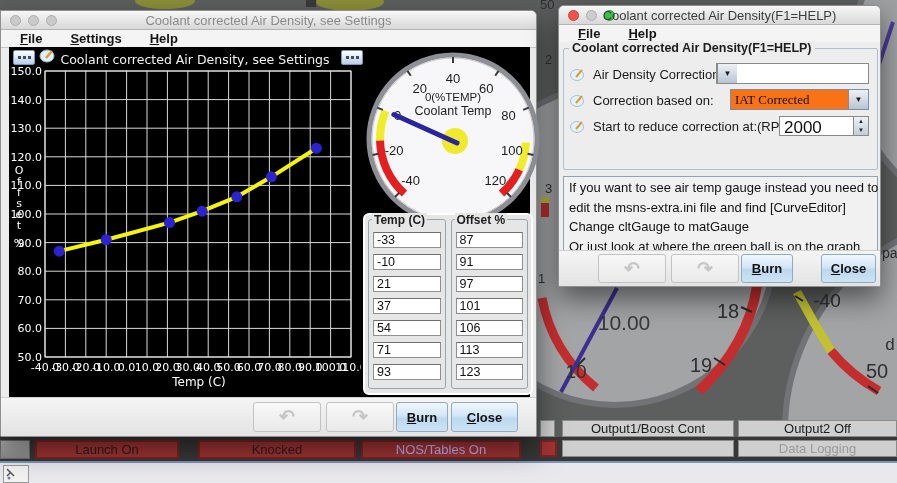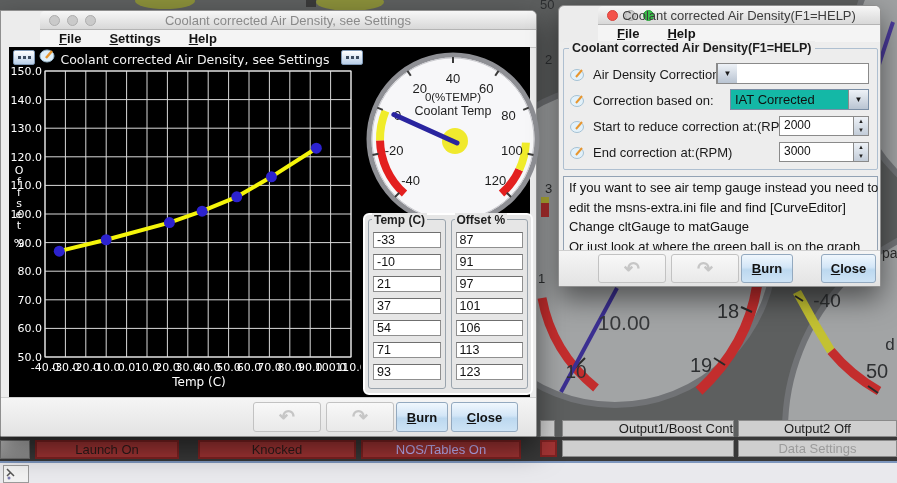--- a/index.html
+++ b/index.html
@@ -19,21 +19,21 @@
   .chip.red { background:#a23434; border:2px solid #802222; color:#2d1b1b; height:19px; line-height:15px; }
   .chip.red.litetext { color:#c4b5fd; }
   .chip.gray { background:linear-gradient(#b5b5b5,#8d8d8d); border:1px solid #6f6f6f; height:19px; }
   .chip.btn2 { background:#cfcfcf; border:1px solid #8a8a8a; color:#1c1c1c; height:17px; line-height:15px; }
   .chip.btn2.disabled { color:#9b9b9b; }
   .chip.redfrag { background:#a23434; border:2px solid #802222; height:17px; }
   .bottom-bar { position:absolute; left:0; right:0; top:461px; height:22px; background:#e9e9ed; border-top:2px solid #7d96bd; z-index:2; }
   .bottom-bar .tray-icon { position:absolute; left:3px; top:2px; width:26px; height:18px; background:#f2f2f2; border:1px solid #9a9a9a; }
 
   
-  .window { position:absolute; background:#ececec; border:1px solid #8f8f8f; border-radius:6px 6px 2px 2px; box-shadow:0 12px 28px rgba(0,0,0,.5);padding-left:39px; }
+  .window { position:absolute; background:#ececec; border:1px solid #8f8f8f; border-radius:6px 6px 2px 2px; box-shadow:0 12px 28px rgba(0,0,0,.5); }
   .titlebar { position:relative; height:19px; background:linear-gradient(#f7f7f7,#d8d8d8); border-bottom:1px solid #b4b4b4; border-radius:5px 5px 0 0; }
   .lights { position:absolute; left:9px; top:4px; display:flex; gap:7px; }
   .light { width:11px; height:11px; border-radius:50%; }
   .light.inactive { background:#cacaca; border:1px solid #aeaeae; }
   .light.red   { background:#f4534b; border:1px solid #d8443c; }
   .light.gray  { background:#cdcdcd; border:1px solid #aeaeae; }
   .light.green { background:#39c149; border:1px solid #27a336; }
   .titlebar .wtitle { position:absolute; left:0; right:0; top:2px; text-align:center; font-size:13px; }
   .wtitle.dim { color:#8a8a8a; }
   .wtitle.dark { color:#3d3d3d; }
@@ -65,24 +65,24 @@
   
   #dialog { left:558px; top:5px; width:323px; height:282px; z-index:20; }
   #dlg-content { position:absolute; left:0; top:36px; right:0; bottom:36px; background:#ededed; }
   #dlg-group { position:absolute; left:4px; top:6px; width:315px; height:122px; border:1px solid #aebfd0; border-radius:2px; }
   #dlg-group .legend { position:absolute; top:-8px; left:5px; background:#ededed; padding:0 3px; font-size:12.5px; font-weight:bold; color:#1c1c1c; white-space:nowrap; }
   .dlg-row { position:absolute; left:6px; right:6px; height:22px; display:flex; align-items:center; }
   .dlg-row .rlabel { font-size:13px; color:#1a1a1a; margin-left:8px; }
   .pencil-icon { width:15px; height:13px; flex:0 0 15px; }
   .combo { position:absolute; right:2px; height:21px; border:1px solid #8a8a8a; background:#fff; display:flex; }
   .combo .cval { flex:1; font-size:13px; color:#101010; padding:2px 0 0 4px; white-space:nowrap; overflow:hidden; }
-  .combo.hilite { background:#14b8a6; border-color:#7a8ea5; }
+  .combo.hilite { background:#f97316; border-color:#7a8ea5;font-family:Liberation Serif, serif; }
   .combo .carrow { width:20px; border-left:1px solid #8a8a8a; background:linear-gradient(#eef2f7,#b9c4d2); color:#1a1a1a; font-size:8px; text-align:center; line-height:19px; }
   .spinner { position:absolute; right:2px; width:90px; height:20px; border:1px solid #8a8a8a; background:#fff; display:flex; }
-  .spinner .sval { flex:1; font-size:12px; color:#101010; padding:1px 0 0 4px; }
+  .spinner .sval { flex:1; font-size:17px; color:#101010; padding:1px 0 0 4px; }
   .spinner .sarrows { width:15px; border-left:1px solid #8a8a8a; background:linear-gradient(#eef2f7,#c2ccd8); display:flex; flex-direction:column; }
   .spinner .sarrows span { flex:1; font-size:6px; line-height:9px; text-align:center; color:#222; }
   #dlg-help { position:absolute; left:4px; top:134px; width:315px; height:82px; border:1px solid #92a2b4; background:#f1f1f1; padding:1px 5px; }
   #dlg-help div { font-size:13px; line-height:19.5px; color:#111; white-space:nowrap; }
   #dialog .btnrow { height:36px; }
   #dialog .jbtn { top:3px; height:29px; }
 
   u { text-decoration:underline; }
 </style>
 </head>
@@ -129,24 +129,24 @@
   <text x="882" y="258" font-size="14" fill="#2e2e2e" font-family="Liberation Sans">pa</text>
 </svg>
 
 <div class="bg-strip"></div>
 <div class="chip gray" style="left:0; top:440px; width:30px;"></div>
 <div class="chip red" style="left:35px; top:440px; width:144px;">Launch On</div>
 <div class="chip red" style="left:198px; top:440px; width:158px;">Knocked</div>
 <div class="chip red litetext" style="left:361px; top:440px; width:160px;">NOS/Tables On</div>
 <div class="chip redfrag" style="left:540px; top:440px; width:17px;"></div>
 <div class="chip btn2" style="left:540px; top:420px; width:15px;"></div>
-<div class="chip btn2" style="left:562px; top:420px; width:172px;text-align:right;">Output1/Boost Cont</div>
+<div class="chip btn2" style="left:562px; top:420px; width:172px;">Output1/Boost Cont</div>
 <div class="chip btn2" style="left:738px; top:420px; width:159px;">Output2 Off</div>
 <div class="chip btn2" style="left:562px; top:440px; width:172px;"></div>
-<div class="chip btn2 disabled" style="left:738px; top:440px; width:159px;">Data Settings</div>
+<div class="chip btn2 disabled" style="left:738px; top:440px; width:159px;">Data Logging</div>
 
 <div class="bottom-bar">
   <div class="tray-icon">
     <svg width="24" height="16">
         <path d="M3 3 L10 10 M3 10 L6 7" stroke="#555" stroke-width="1.5" fill="none"></path>
         <circle cx="5" cy="12" r="1.5" fill="#7a7ab0"></circle>
       </svg>
   </div>
 </div>
 
@@ -375,34 +375,20 @@
         <span class="rlabel">Start to reduce correction at:(RPM)</span>
         <div class="spinner">
           <div class="sval">2000</div>
           <div class="sarrows">
               <span>▲</span>
               <span>▼</span>
             </div>
         </div>
       </div>
 
-      <div class="dlg-row" style="top:92px;">
-        <svg class="pencil-icon">
-            <ellipse cx="7" cy="7" rx="6.5" ry="5.5" fill="#e2f1fa" stroke="#a5c2d4"></ellipse>
-            <line x1="12" y1="2" x2="6" y2="9" stroke="#e8962e" stroke-width="2"></line>
-          </svg>
-        <span class="rlabel">End correction at:(RPM)</span>
-        <div class="spinner">
-          <div class="sval">3000</div>
-          <div class="sarrows">
-              <span>▲</span>
-              <span>▼</span>
-            </div>
-        </div>
-      </div>
     </div>
 
     <div id="dlg-help">
       <div>If you want to see air temp gauge instead you need to</div>
       <div>edit the msns-extra.ini file and find [CurveEditor]</div>
       <div>Change cltGauge to matGauge</div>
       <div>Or just look at where the green ball is on the graph</div>
     </div>
   </div>
 

